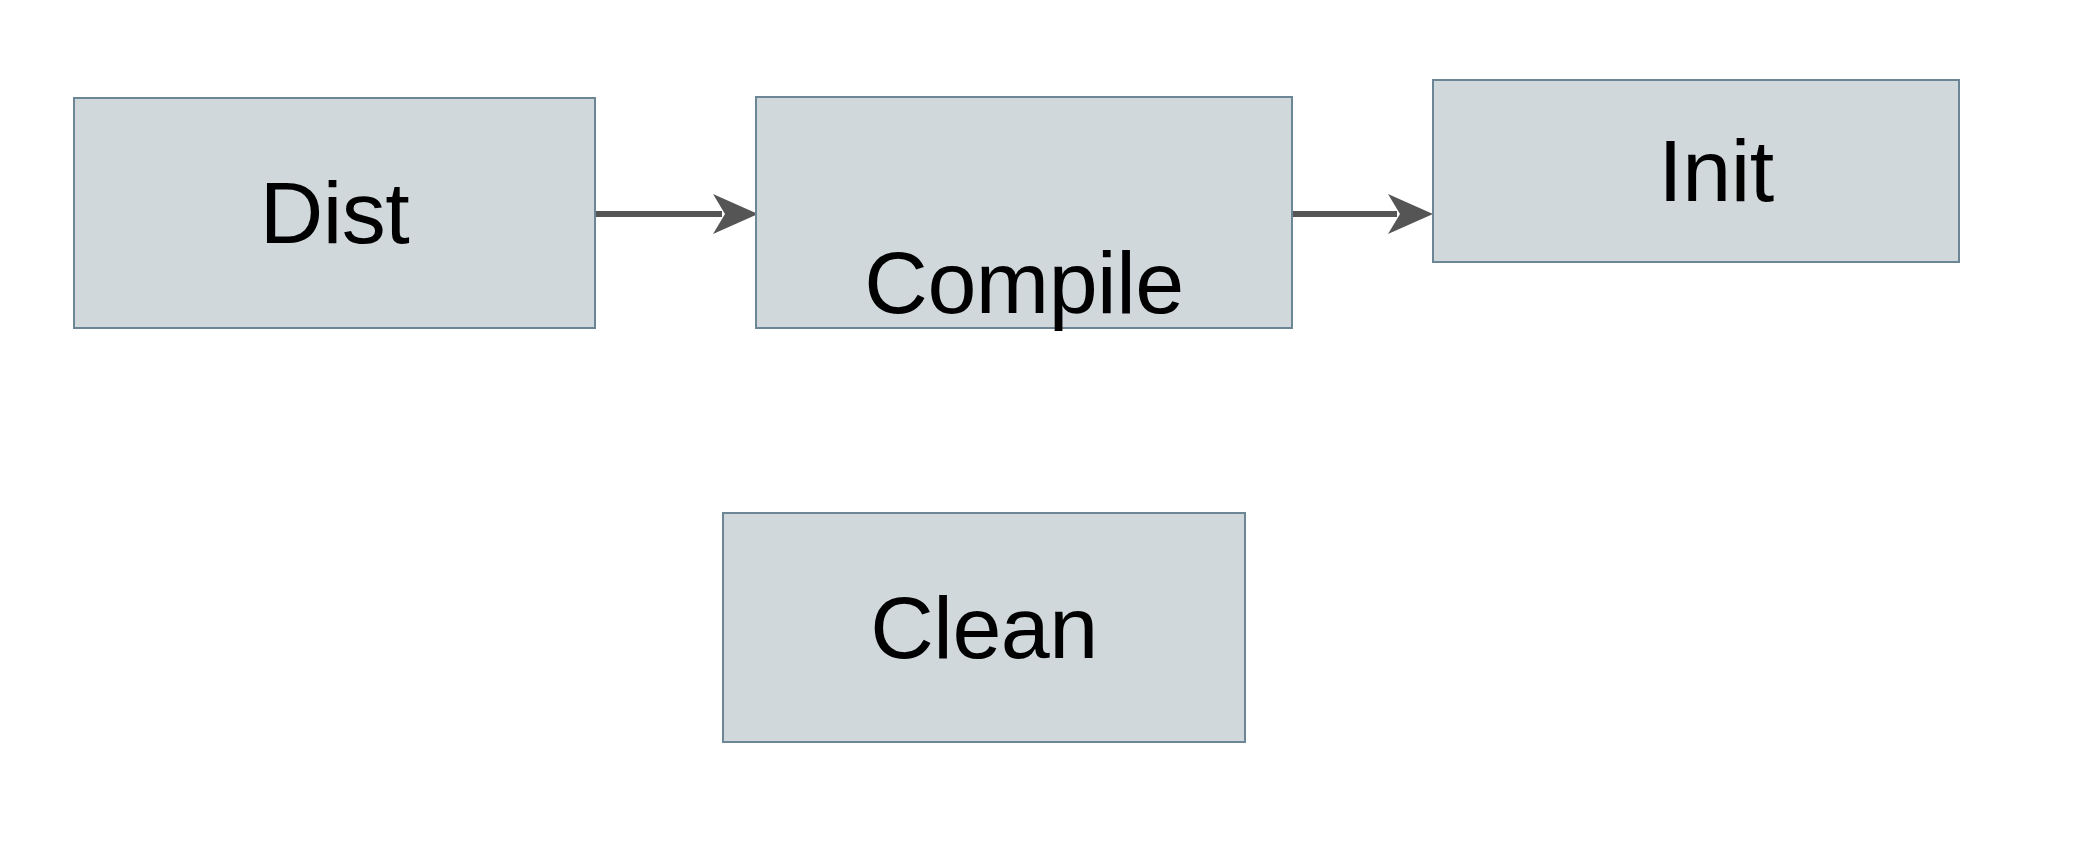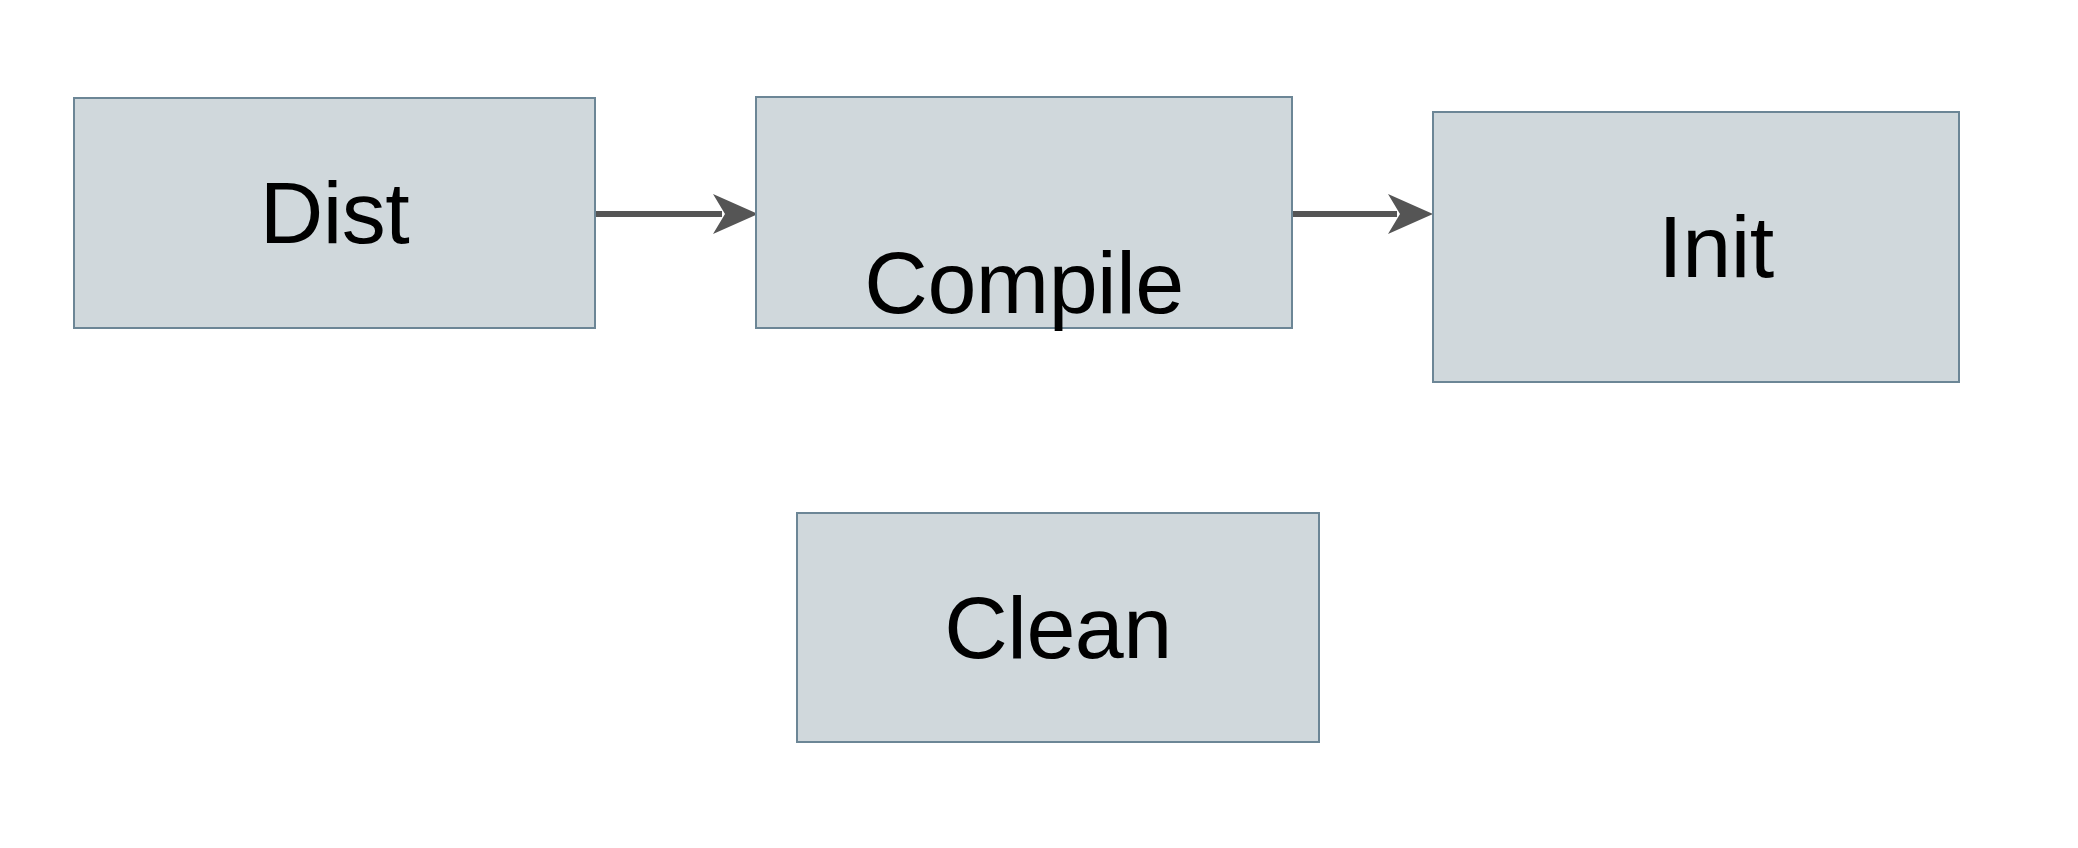--- a/index.html
+++ b/index.html
@@ -33,22 +33,22 @@
     font-weight: 400;
     color: #000000;
     line-height: 1;
     letter-spacing: -0.5px;
     white-space: nowrap;
     user-select: none;
   }
   
   #node-dist    { left: 73px;   top: 97px;  width: 523px; height: 232px; }
   #node-compile { left: 755px;  top: 96px;  width: 538px; height: 233px; align-items: flex-end; }
-  #node-init    { left: 1432px; top: 111px;  width: 528px; height: 272px; padding-left: 40px; }
-  #node-clean   { left: 796px;  top: 512px; width: 524px; height: 231px; }
+  #node-init    { left: 1432px; top: 79px;  width: 528px; height: 184px; padding-left: 40px; }
+  #node-clean   { left: 722px;  top: 512px; width: 524px; height: 231px; }
 
   .edge {
     position: absolute;
     overflow: visible;
   }
   #edge-dist-compile { left: 592px;  top: 186px; width: 170px; height: 56px; }
   #edge-compile-init { left: 1289px; top: 186px; width: 150px; height: 56px; }
 </style>
 </head>
 <body>

